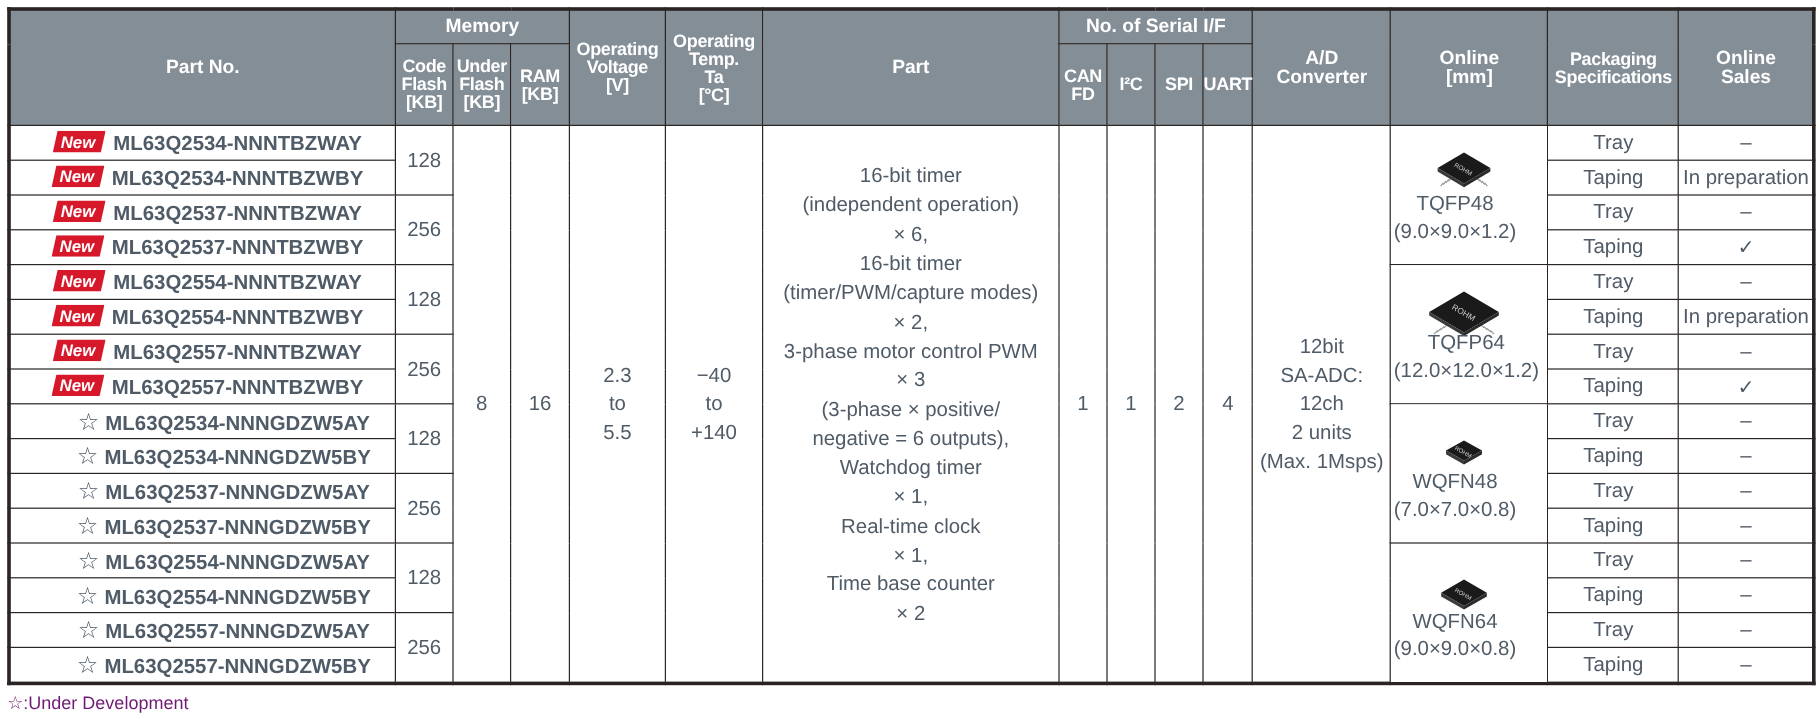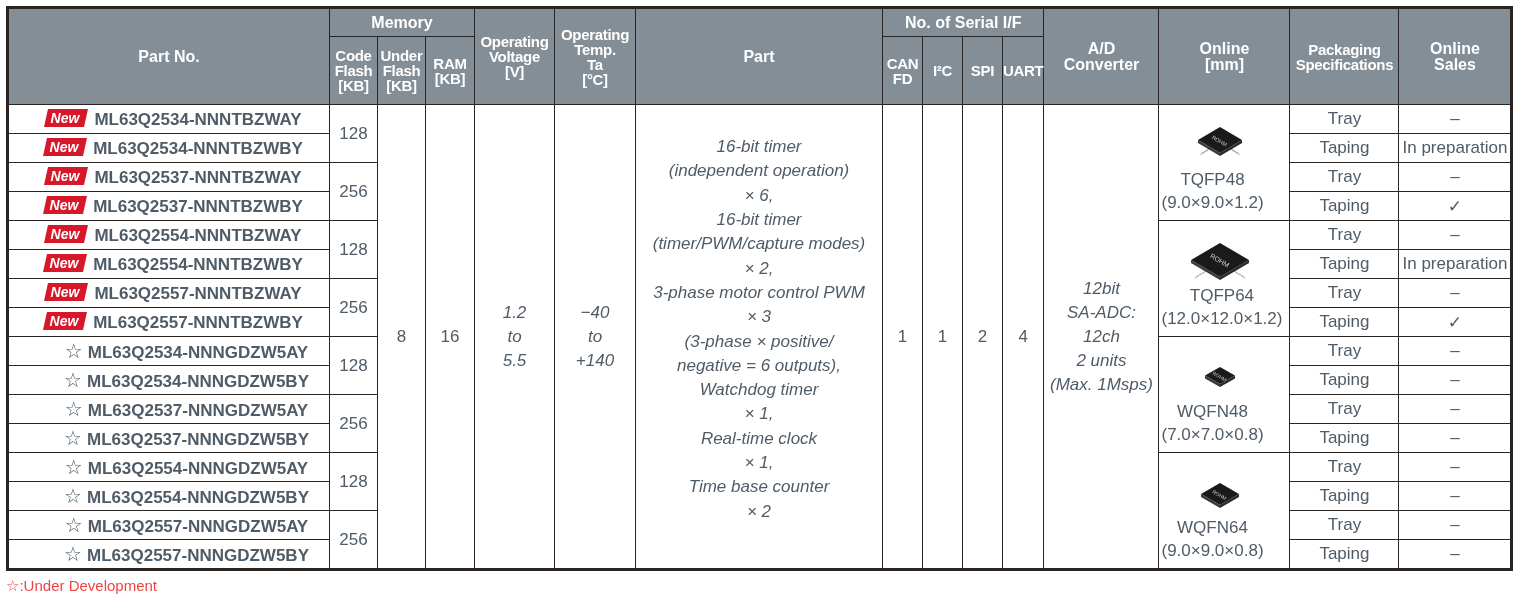--- a/index.html
+++ b/index.html
@@ -15,27 +15,27 @@
                   vertical-align: middle; font-size: 17px; height: 28px;
                   color: #4f5b66; background: #fff; }
   table.spec tbody tr { height: 29px; }
   td.part { text-align: left; white-space: nowrap; font-weight: bold; font-size: 18px;
             color: #4b5a68; }
   .new-badge { display: inline-block; width: 44px; height: 18px; margin: 0 6px 0 8px;
                vertical-align: -2px; position: relative; text-align: center; }
   .new-badge svg { display: block; }
   .star { display: inline-block; width: 20px; margin-left: 34px; margin-right: 4px;
           font-weight: normal; font-size: 20px; color: #4b5a68; text-align: center; }
-  td.timer { font-size: 17px; line-height: 24.3px; color: #4f5b66; font-style: italic; }
-  td.multi { line-height: 24px; font-style: italic; }
+  td.timer { font-size: 17px; line-height: 24.3px; color: #4f5b66; }
+  td.multi { line-height: 24px; }
   td.pkg { text-align: left; vertical-align: top; position: relative; font-size: 17px; line-height: 23px; }
   .pkg-img { position: absolute; left: 40px; top: 18px; }
-  .pkg-label { position: absolute; left: 2px; bottom: 5px; white-space: nowrap; }
+  .pkg-label { position: absolute; left: 2px; bottom: 15px; white-space: nowrap; }
   td.sales { font-size: 17px; white-space: nowrap; }
-  .footnote { position: absolute; left: 6px; top: 577px; font-size: 15px; color: #ef4444; }
+  .footnote { position: absolute; left: 6px; top: 577px; font-size: 15px; color: #701a75; }
 </style>
 </head>
 <body>
 
 <table class="spec">
   <colgroup>
     <col style="width:322px">
       <col style="width:48px">
       <col style="width:48px">
       <col style="width:49px">
@@ -99,21 +99,21 @@
         <td class="part">
         <span class="new-badge">
           <svg width="44" height="18" viewBox="0 0 44 18">
               <polygon points="4,0 44,0 40,18 0,18" fill="#d7182a"></polygon>
           <text x="21" y="14" font-size="14" font-weight="bold" font-style="italic" fill="#fff" text-anchor="middle" font-family="Liberation Sans, sans-serif">New</text>
             </svg>
         </span><span>ML63Q2534-NNNTBZWAY</span></td>
         <td rowspan="2">128</td>
         <td rowspan="16">8</td>
         <td rowspan="16">16</td>
-        <td rowspan="16" class="multi"><span>1.2</span><br><span>to</span><br><span>5.5</span></td>
+        <td rowspan="16" class="multi"><span>2.3</span><br><span>to</span><br><span>5.5</span></td>
         <td rowspan="16" class="multi"><span>−40</span><br><span>to</span><br><span>+140</span></td>
         <td rowspan="16" class="timer">
           <div style="margin-top:-14px"><span>16-bit timer</span><br><span>(independent operation)</span><br><span>× 6,</span><br><span>16-bit timer</span><br><span>(timer/PWM/capture modes)</span><br><span>× 2,</span><br><span>3-phase motor control PWM</span><br><span>× 3</span><br><span>(3-phase × positive/</span><br><span>negative = 6 outputs),</span><br><span>Watchdog timer</span><br><span>× 1,</span><br><span>Real-time clock</span><br><span>× 1,</span><br><span>Time base counter</span><br><span>× 2</span></div>
         </td>
         <td rowspan="16">1</td>
         <td rowspan="16">1</td>
         <td rowspan="16">2</td>
         <td rowspan="16">4</td>
         <td rowspan="16" class="multi"><span>12bit</span><br><span>SA-ADC:</span><br><span>12ch</span><br><span>2 units</span><br><span>(Max. 1Msps)</span></td>
         <td rowspan="4" class="pkg">

